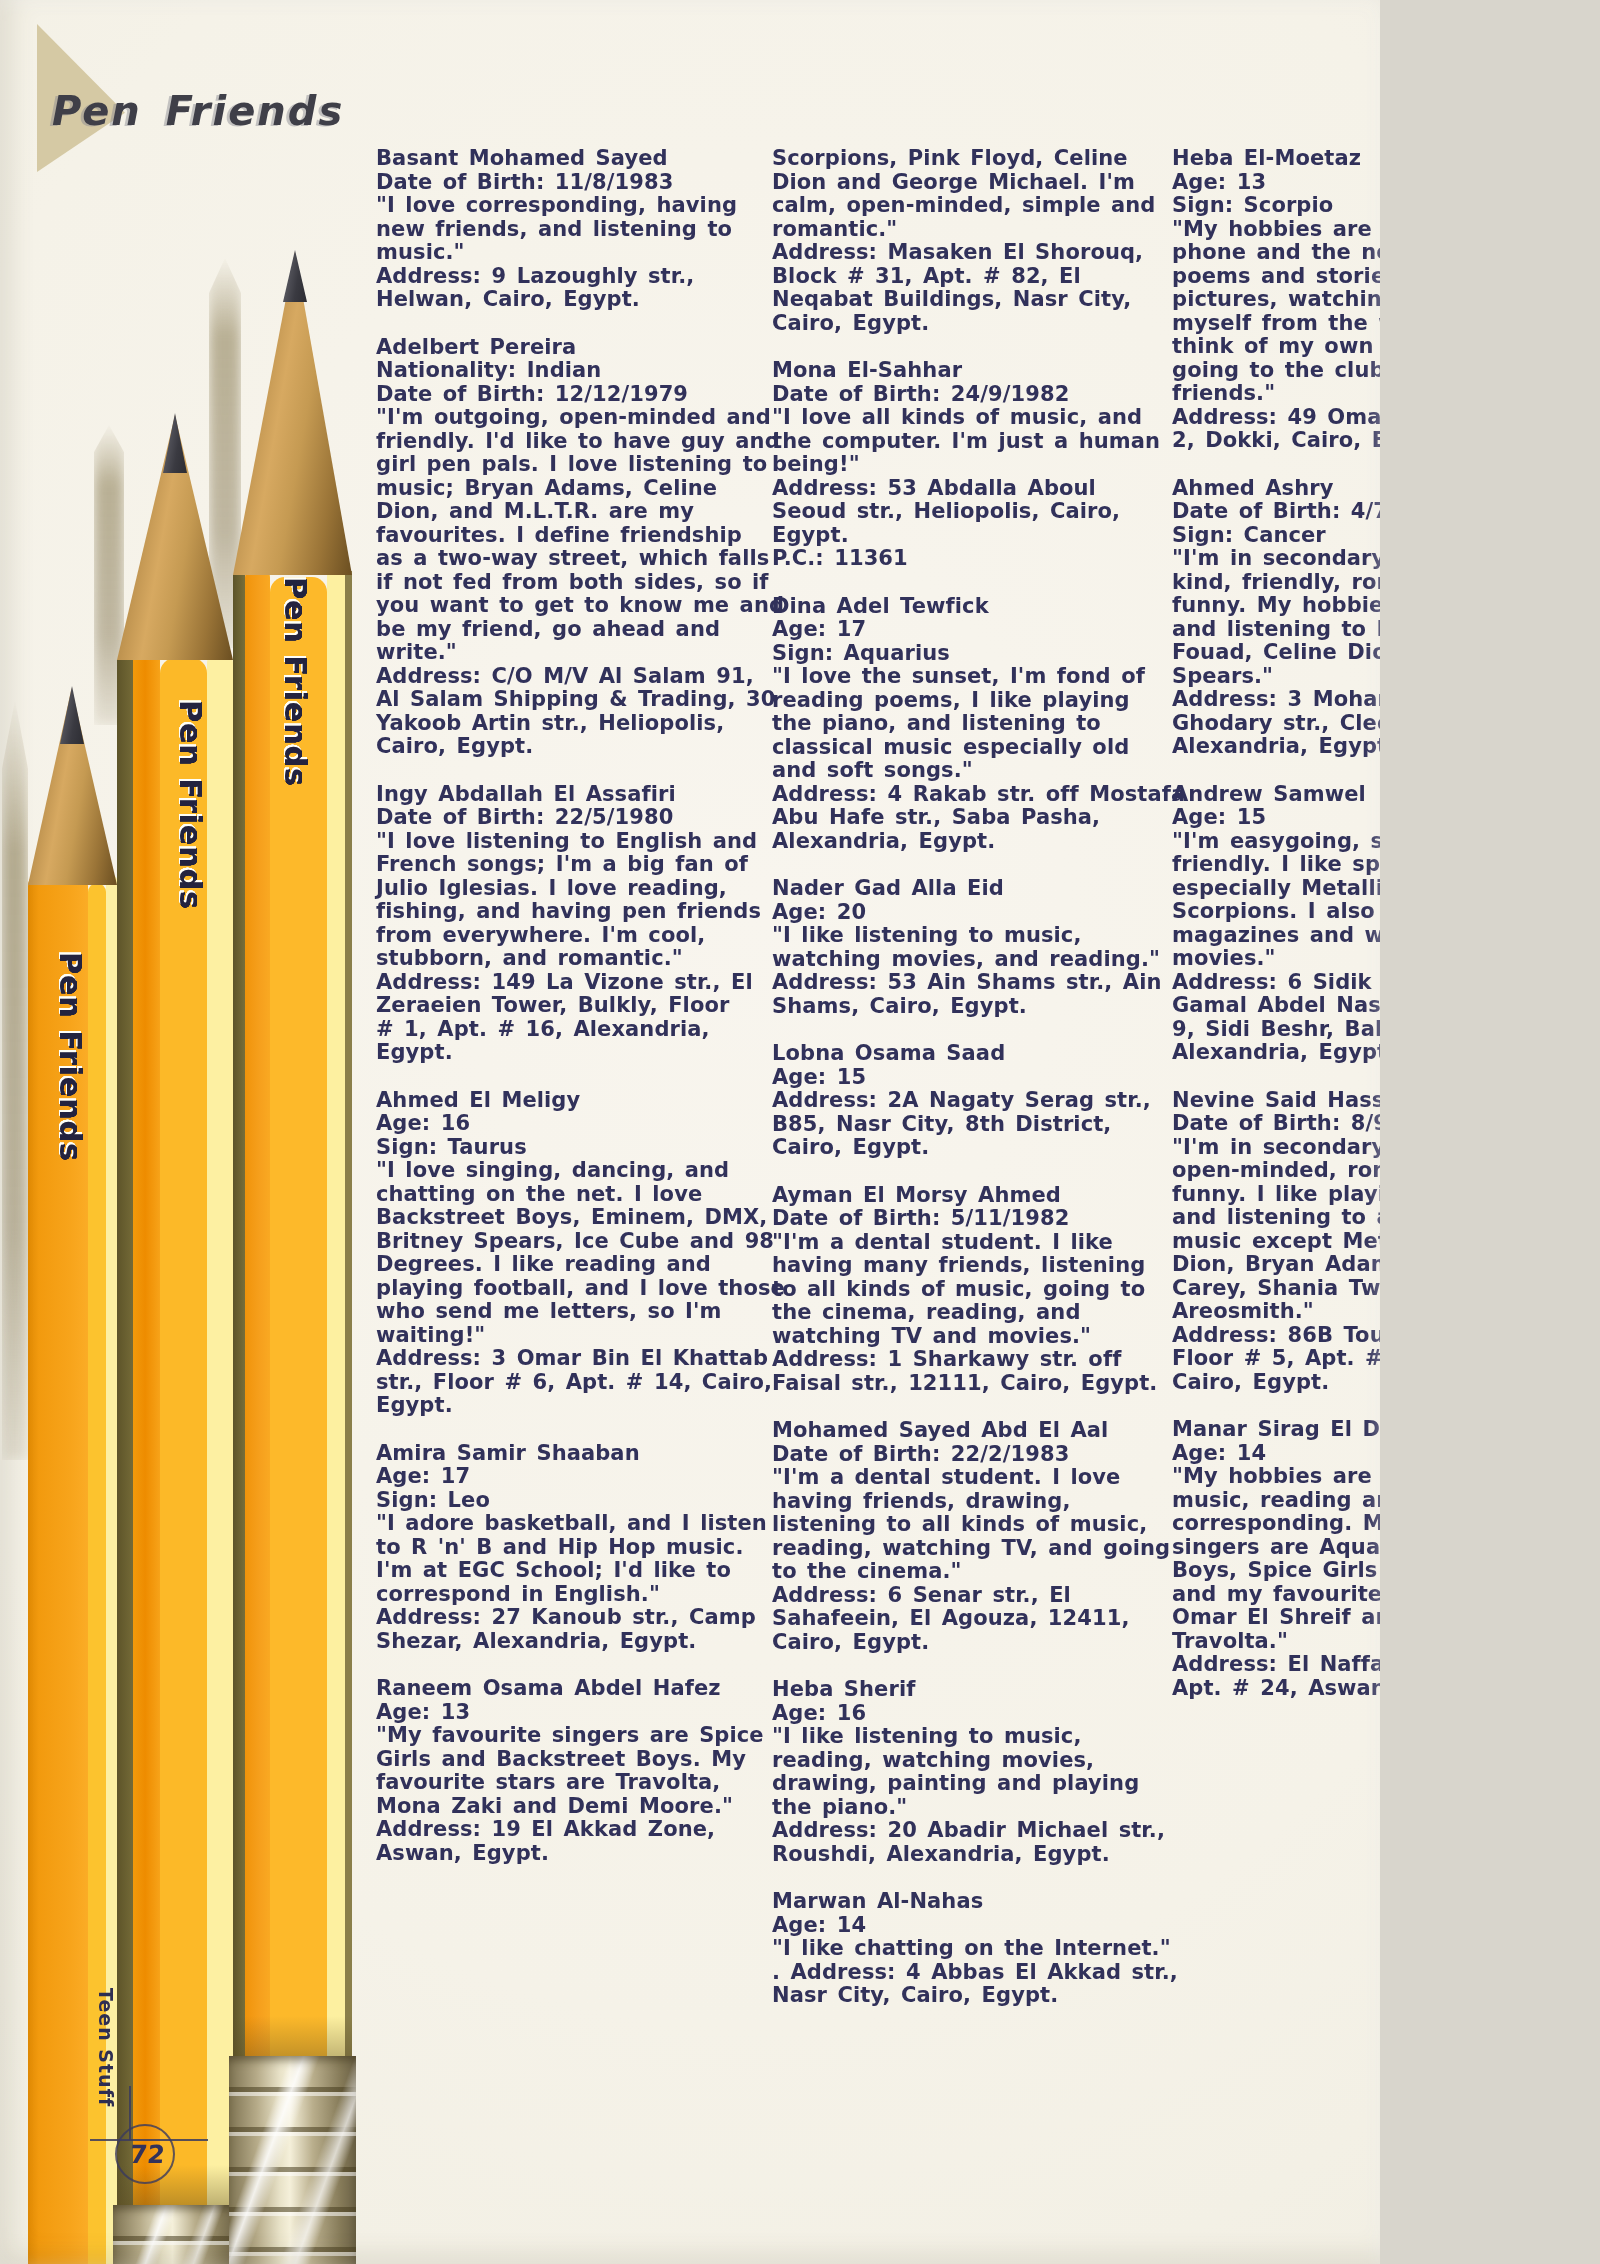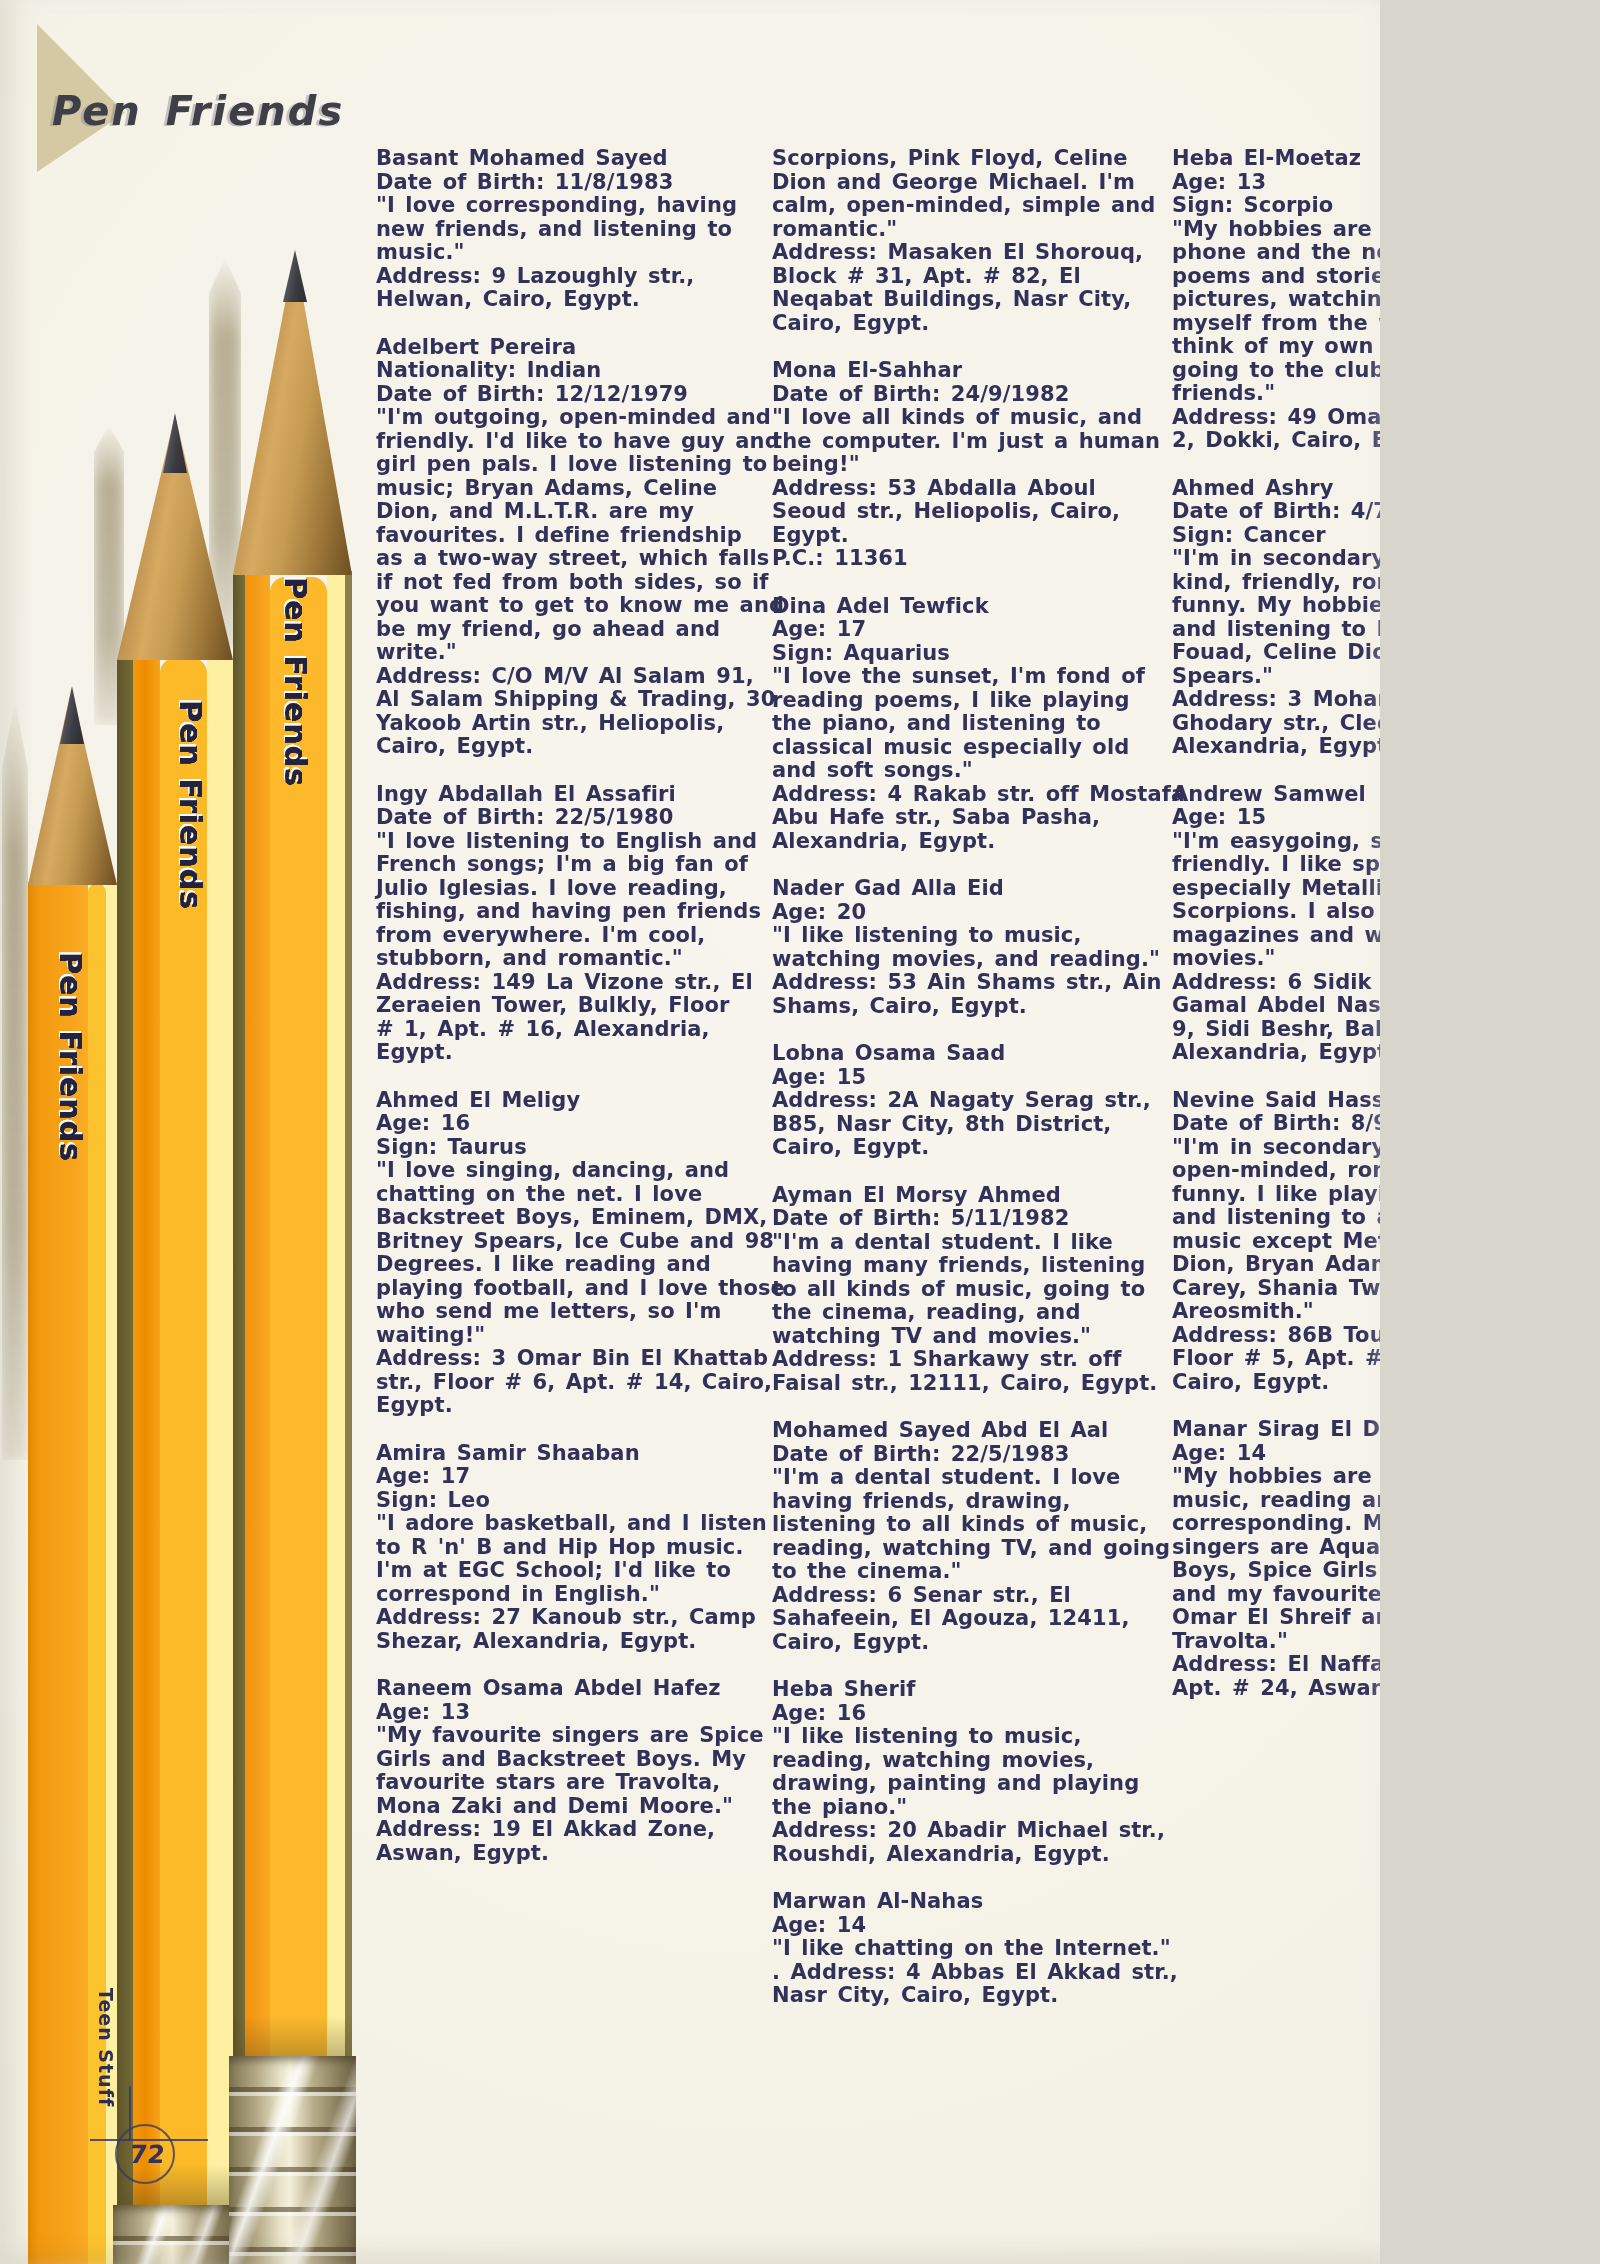--- a/index.html
+++ b/index.html
@@ -289,21 +289,21 @@
 B85, Nasr City, 8th District,
 Cairo, Egypt.</div><div class="entry">Ayman El Morsy Ahmed
 Date of Birth: 5/11/1982
 "I'm a dental student. I like
 having many friends, listening
 to all kinds of music, going to
 the cinema, reading, and
 watching TV and movies."
 Address: 1 Sharkawy str. off
 Faisal str., 12111, Cairo, Egypt.</div><div class="entry">Mohamed Sayed Abd El Aal
-Date of Birth: 22/5/1983
+Date of Birth: 22/2/1983
 "I'm a dental student. I love
 having friends, drawing,
 listening to all kinds of music,
 reading, watching TV, and going
 to the cinema."
 Address: 6 Senar str., El
 Sahafeein, El Agouza, 12411,
 Cairo, Egypt.</div><div class="entry">Heba Sherif
 Age: 16
 "I like listening to music,

